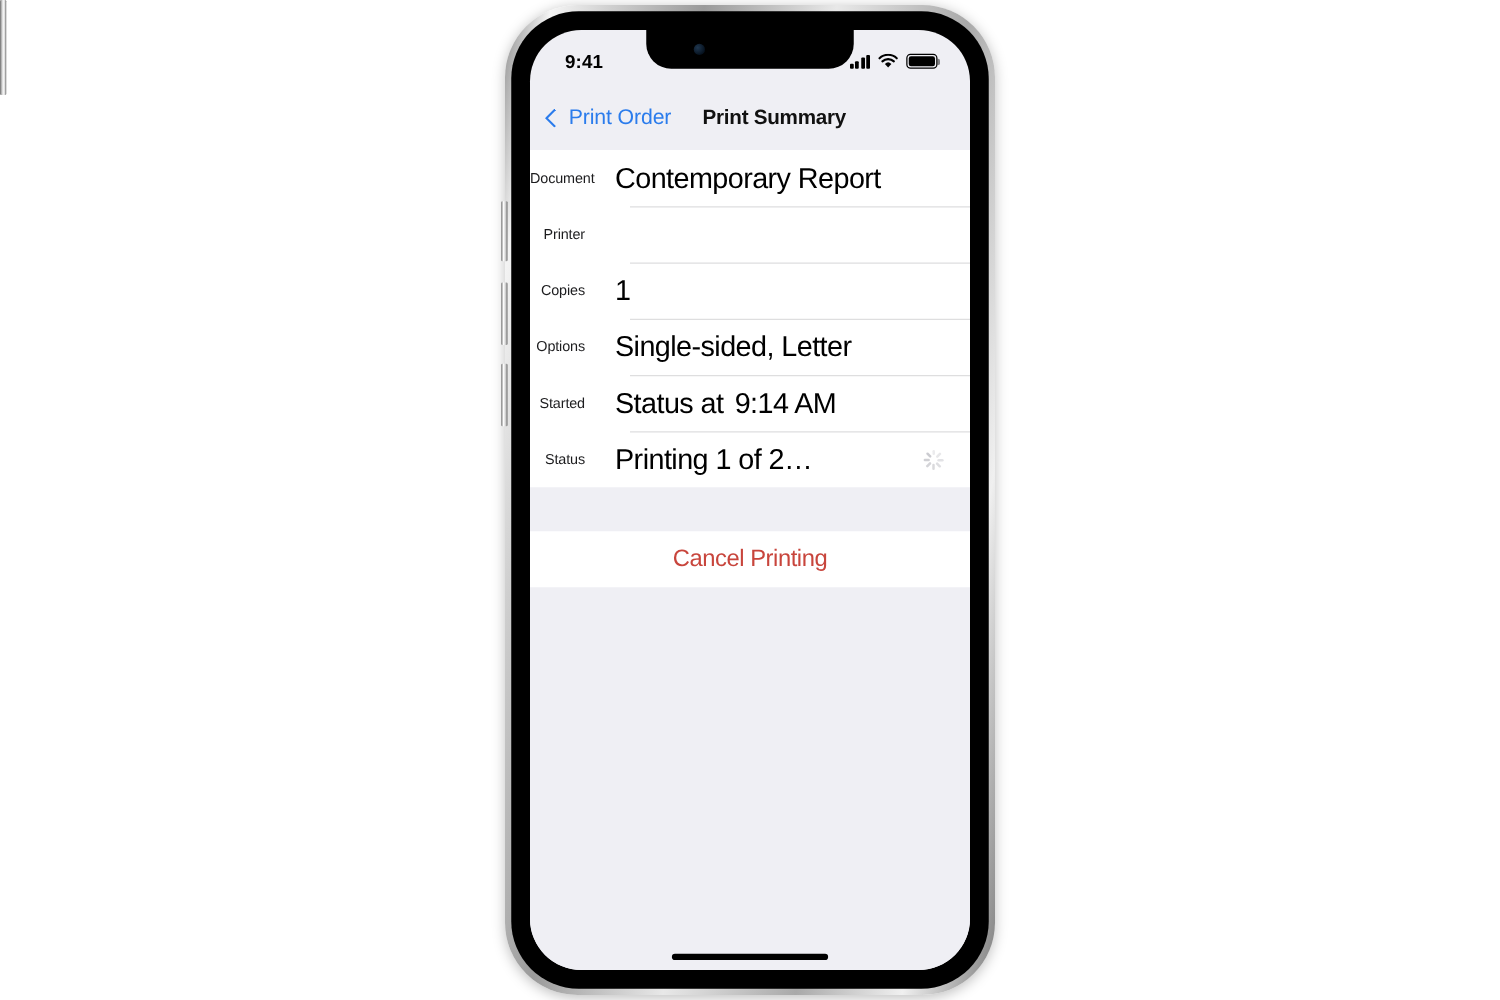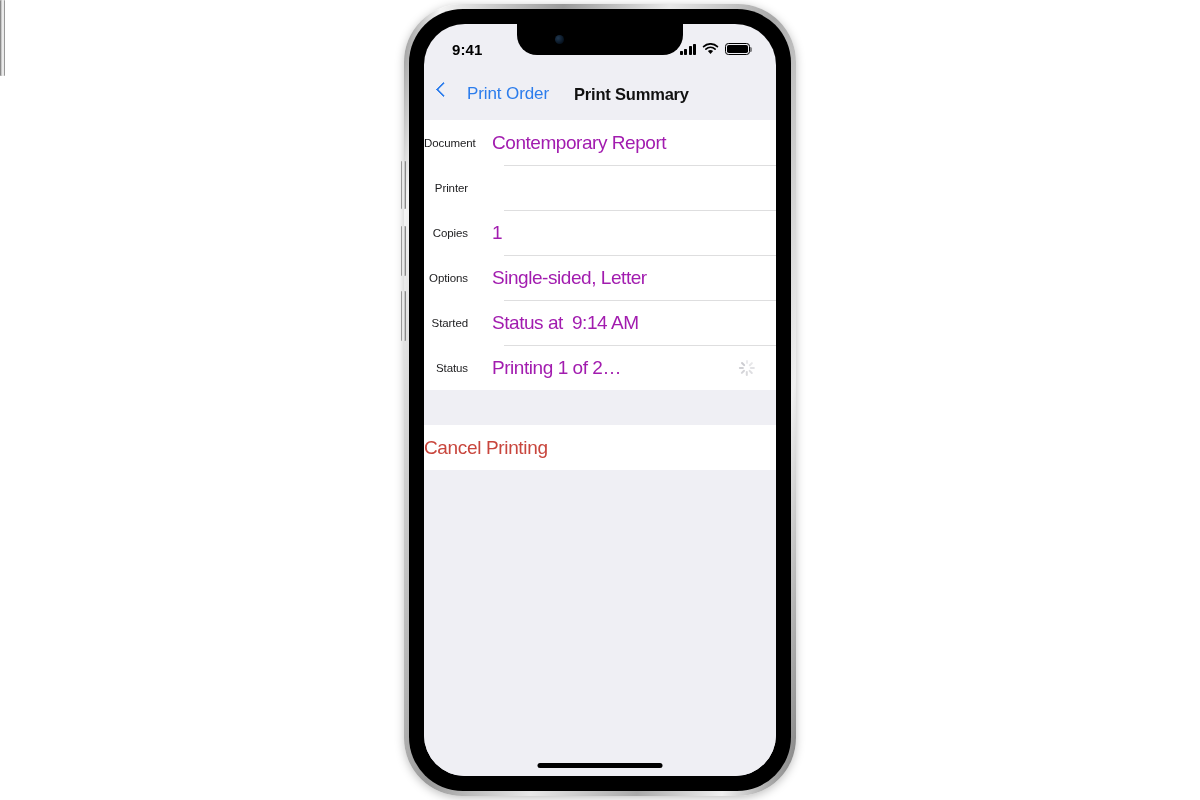--- a/index.html
+++ b/index.html
@@ -67,49 +67,49 @@
   #battery-icon{ width:25px; height:12px; border:1.3px solid #000; border-radius:3.4px; position:relative; padding:1.4px; }
   #battery-icon::after{ content:""; position:absolute; right:-3.4px; top:3.3px; width:2px; height:4.6px;
       background:#000; border-radius:0 1.5px 1.5px 0; opacity:.45; }
   #battery-fill{ height:100%; background:#000; border-radius:1.8px; }
 
   
   #nav-bar{
     position:relative; height:52px; background:#efeff4;
     display:flex; align-items:center; padding-left:8px;
   }
-  #back-button{ display:flex; gap:16px; background:none; border:none; cursor:pointer; padding:4px 6px; }
+  #back-button{ display:flex; align-items:center; gap:4px; background:none; border:none; cursor:pointer; padding:4px 6px; }
   #chevron-left-icon{ display:block; width:11px; height:11px; border-left:2.6px solid #2b7cec; border-bottom:2.6px solid #2b7cec;
       transform:rotate(45deg); border-radius:1px; margin-right:2px; }
   #back-button-label{ font-size:17px; color:#2b7cec; letter-spacing:-.1px; }
   #nav-title{ font-size:16.5px; font-weight:700; color:#111; margin-left:19px; letter-spacing:-.2px; }
 
   
   #summary-table{ background:#fff; }
   .summary-row{ display:flex; align-items:center; height:45px; position:relative; padding-left:0; }
   .summary-row + .summary-row::before{
     content:""; position:absolute; left:80px; right:0; top:0; height:1px; background:#dededf;
   }
   .row-label{
     width:68px; text-align:right; font-size:11.5px; color:#1c1c1e;
     padding-right:24px; flex:none; letter-spacing:-.1px;
   }
-  .row-value{ font-size:19px; color:#a21caf; letter-spacing:-.45px; white-space:nowrap; }
+  .row-value{ font-size:23px; color:#000000; letter-spacing:-.45px; white-space:nowrap; }
   .row-value-secondary{ margin-left:9px; }
   #activity-indicator-icon{
     margin-left:auto; margin-right:21px; position:relative; width:16px; height:16px; flex:none;
   }
   #activity-indicator-icon span{
     position:absolute; left:7.1px; top:0; width:1.8px; height:4.6px;
     background:#c7c7cc; border-radius:1px; transform-origin:.9px 8px;
   }
 
   #table-gap{ height:35px; background:#efeff4; }
   #cancel-printing-button{
-    height:45px; background:#fff; display:flex; align-items:center; 
+    height:45px; background:#fff; display:flex; align-items:center; justify-content:center;
     border:none; width:100%; cursor:pointer; font-family:inherit;
   }
   #cancel-printing-label{ font-size:19px; color:#c8453c; letter-spacing:-.35px; }
   #content-filler{ flex:1; background:#efeff4; }
   #screen-body{ display:flex; flex-direction:column; height:100%; }
 
   #home-indicator{
     position:absolute; bottom:8px; left:50%; transform:translateX(-50%);
     width:125px; height:5px; border-radius:3px; background:#000;
   }

